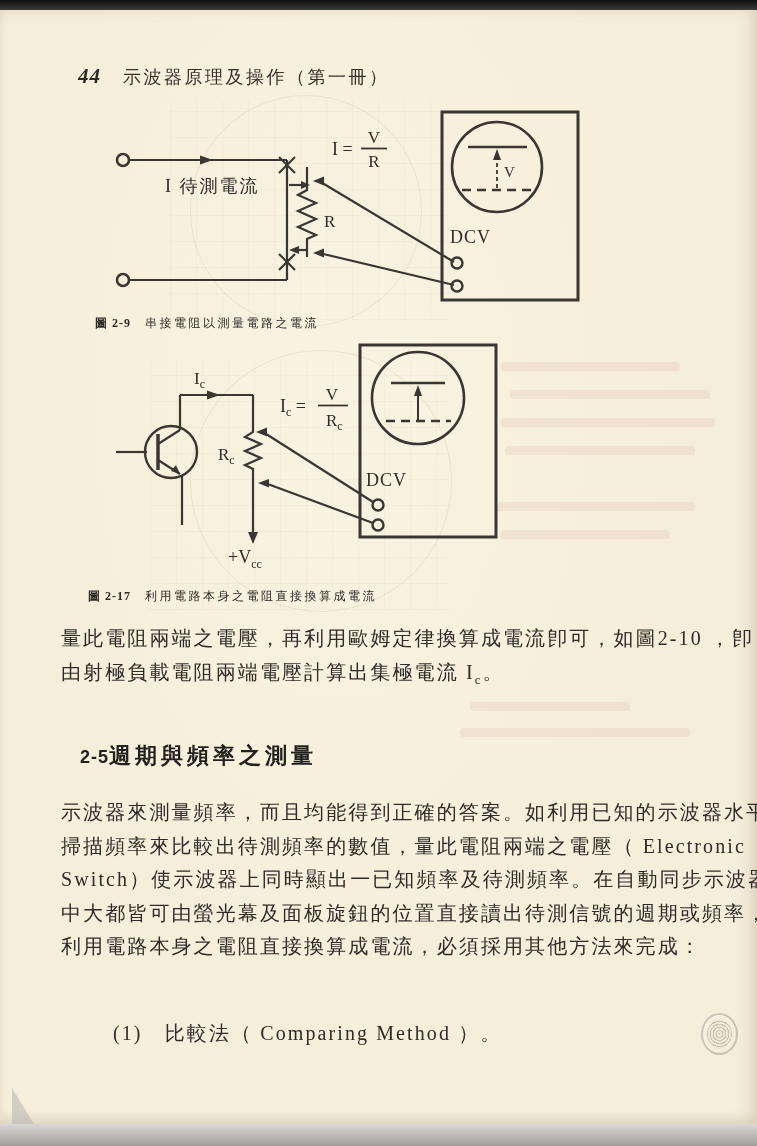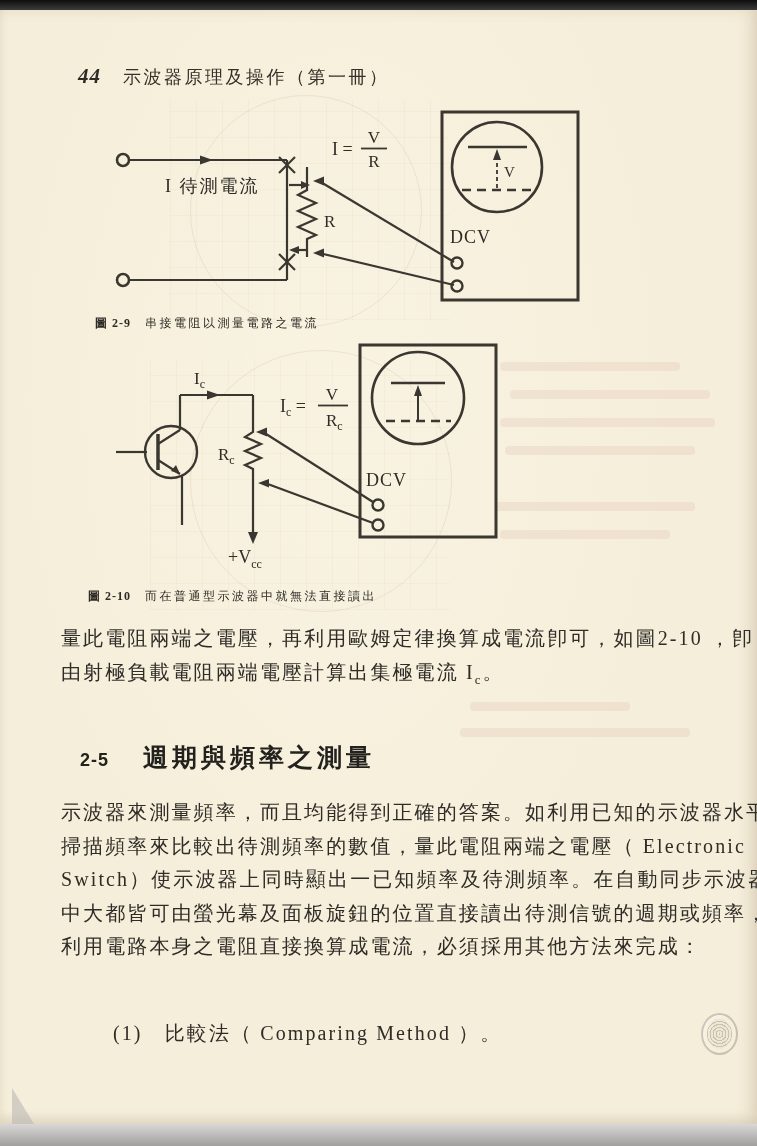--- a/index.html
+++ b/index.html
@@ -51,21 +51,21 @@
   .cap-tag{font-weight:bold;letter-spacing:1px;}
   .cap-text{margin-left:14px;letter-spacing:2.5px;}
 
   .body-text{position:absolute;left:61px;width:660px;color:#2f2c27;}
   .bline{font-size:20px;line-height:33.5px;letter-spacing:2.1px;white-space:nowrap;}
   .indent{padding-left:42px;}
   .indent-sm{padding-left:52px;}
 
   .sect{position:absolute;top:731px;left:80px;white-space:nowrap;color:#23211d;}
   .sect .num{font-family:"Liberation Sans",sans-serif;font-weight:bold;font-size:18px;letter-spacing:1px;}
-  .sect .stitle{font-weight:bold;font-size:25px;letter-spacing:4px;margin-left:34px;text-align:right;}
+  .sect .stitle{font-weight:bold;font-size:22px;letter-spacing:4px;text-align:right;}
 
   sub{font-size:13px;}
 </style>
 </head>
 <body>
 
 <div class="scan">
 
   <div class="top-strip"></div>
   <div class="page">
@@ -194,21 +194,21 @@
         <line x1="286" y1="81" x2="351" y2="81" class="sw" stroke-width="2.4" stroke-dasharray="9,6"></line>
         <line x1="318" y1="81" x2="318" y2="52" class="sw" stroke-width="2"></line>
         <polygon points="314,56 318,45 322,56" fill="#3a3730"></polygon>
         <text x="266" y="146" font-size="18" letter-spacing="1">DCV</text>
         <circle cx="278" cy="165" r="5.5" class="sw" stroke-width="2.4"></circle>
         <circle cx="278" cy="185" r="5.5" class="sw" stroke-width="2.4"></circle>
       </g>
     </svg>
 
     <div class="caption" style="left:88px;top:578px;">
-      <span class="cap-tag">圖 2-10</span><span class="cap-text">而在普通型示波器中就無法直接讀出</span>
+      <span class="cap-tag">圖 2-17</span><span class="cap-text">利用電路本身之電阻直接換算成電流</span>
     </div>
 
     <div class="body-text" style="top:612px;">
       <div class="bline">量此電阻兩端之電壓，再利用歐姆定律換算成電流卽可，如圖2-10 ，卽</div>
       <div class="bline"><span>由射極負載電阻兩端電壓計算出集極電流 I</span><sub>c</sub><span>。</span></div>
     </div>
 
     <div class="sect">
       <span class="num">2-5</span><span class="stitle">週期與頻率之測量</span>
     </div>

